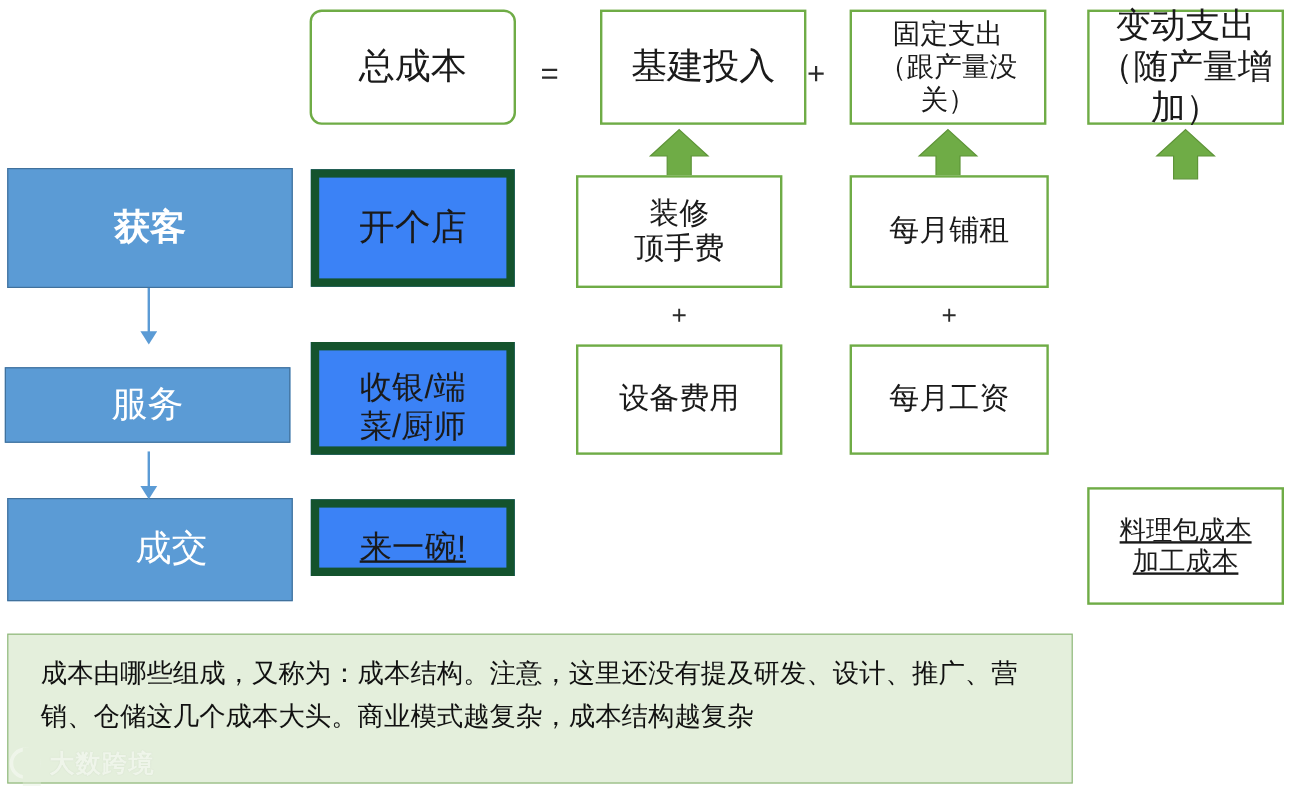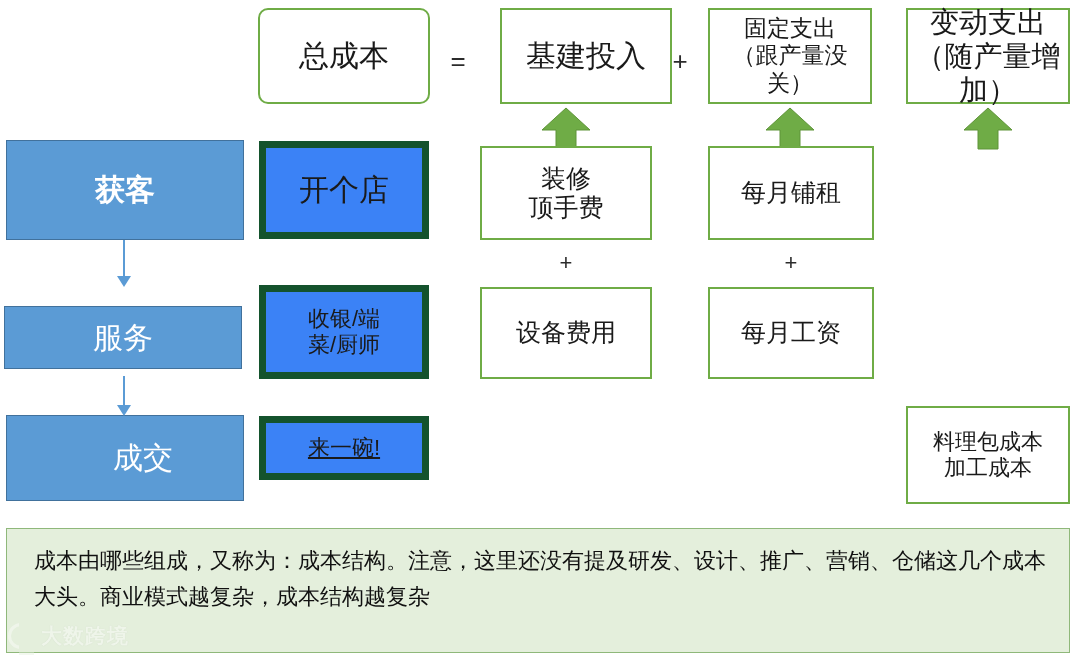--- a/index.html
+++ b/index.html
@@ -59,21 +59,21 @@
     background: #E4EFDC;
     color: #111111;
     display: block;
     text-align: left;
     padding: 14px 16px 10px 16px;
     line-height: 1.62;
   }
 
   
   .t-xl   { font-size: 30px; }
-  .t-lg   { font-size: 22px; }
+  .t-lg   { font-size: 27px; align-items: flex-end; }
   .t-md   { font-size: 25px; }
   .t-cap  { font-size: 22px; }
 
   .two-line { white-space: pre-line; }
 
   
   .op {
     position: absolute;
     font-size: 26px;
     color: #2b2b2b;
@@ -214,26 +214,26 @@
   <div class="box box-green t-md" style="left:708px; top:146px; width:166px; height:94px;">
     <span>每月铺租</span>
   </div>
 
   <div class="op" style="left:771px; top:252px; width:40px; font-size:22px;">+</div>
 
   <div class="box box-green t-md" style="left:708px; top:287px; width:166px; height:92px;">
     <span>每月工资</span>
   </div>
 
-  <div class="box box-green two-line" style="left:906px; top:406px; width:164px; height:98px; font-size:22px;">
+  <div class="box box-green two-line" style="left:906px; top:406px; width:164px; height:98px; font-size:22px;text-decoration:underline;">
     <span class="two-line">料理包成本
 加工成本</span>
   </div>
 
-  <div class="box box-caption t-cap" style="left:6px; top:528px; width:1064px; height:125px;padding-left:27px;">
+  <div class="box box-caption t-cap" style="left:6px; top:528px; width:888px; height:125px;padding-left:27px;">
     <span>成本由哪些组成，又称为：成本结构。注意，这里还没有提及研发、设计、推广、营销、仓储这几个成本大头。商业模式越复杂，成本结构越复杂</span>
   </div>
 
   <div class="watermark" style="left:8px; top:622px;">
     <span class="wm-mark"></span>
     <span class="wm-text">大数跨境</span>
   </div>
 
 </div>
 

